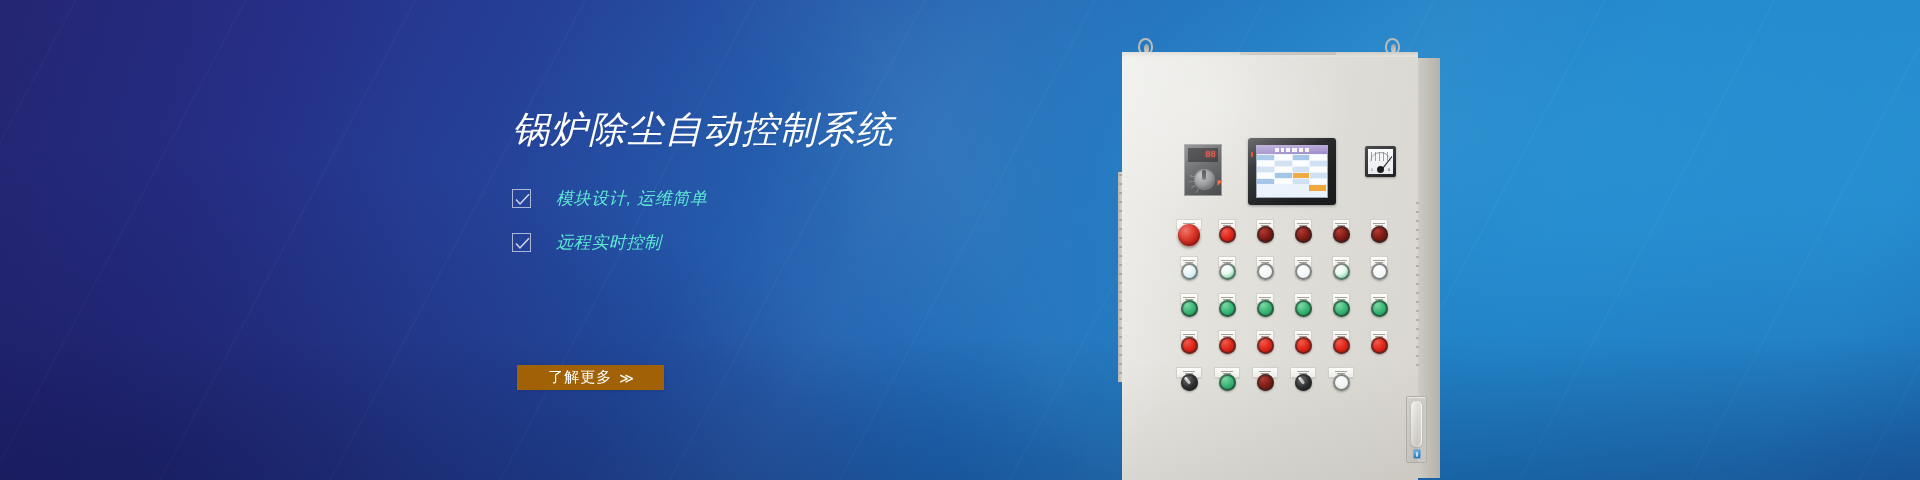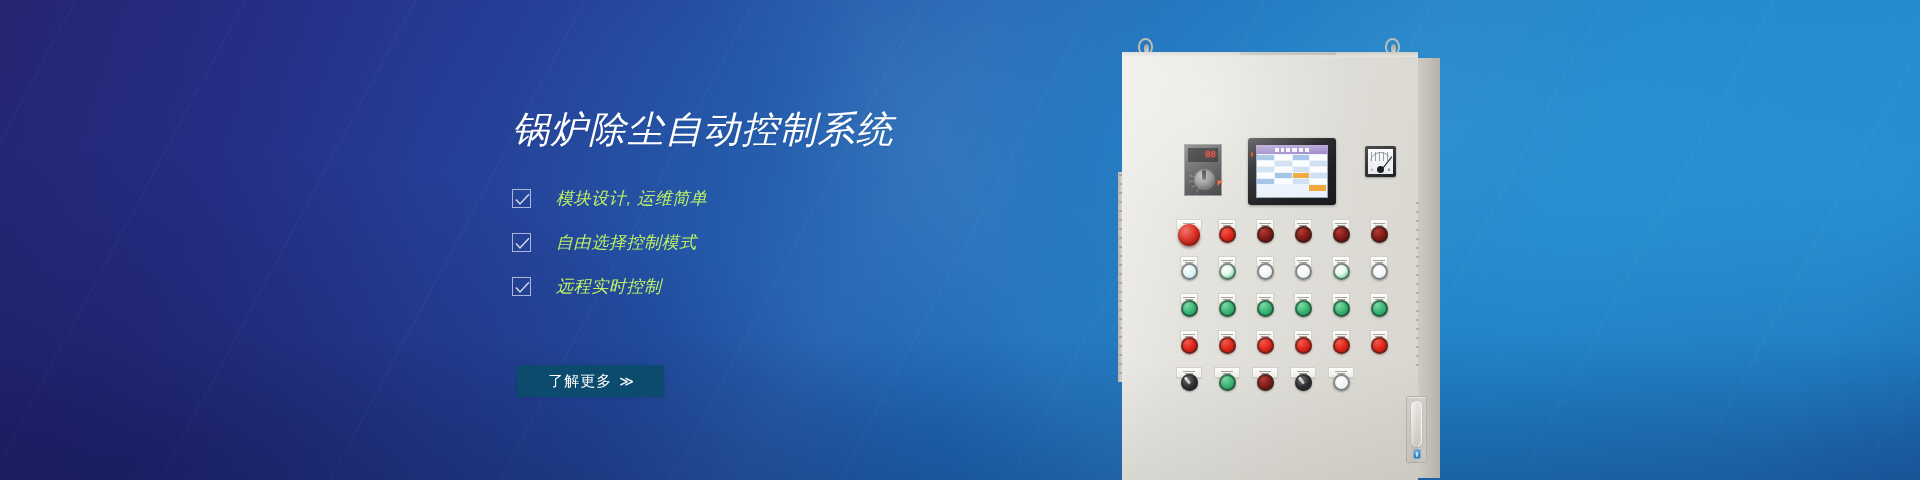--- a/index.html
+++ b/index.html
@@ -82,29 +82,29 @@
   .features .feature:nth-child(2){ margin-bottom:11px; }
 
   .chk{
     width:19px; height:19px; flex:0 0 19px;
     border:1px solid rgba(255,255,255,.62);
     position:relative;
     margin-right:25px;
   }
   .chk svg{ position:absolute; left:2px; top:3px; }
   .feature-label{
-    color:#bef264; font-size:17px; line-height:20px;
+    color:#5eead4; font-size:17px; line-height:20px;
     letter-spacing:.6px; white-space:nowrap;
   }
 
   
   .cta{
     position:absolute; left:517px; top:365px;
-    width:147px; height:32px;
-    background:#0c4a6e;
+    width:147px; height:25px;
+    background:#a16207;
     border:none; cursor:pointer;
     display:flex; align-items:center; justify-content:center;
     color:#ffffff; font-size:15px; letter-spacing:1px;
     font-family:inherit;
     box-shadow:0 1px 3px rgba(0,0,0,.10);
   }
   .cta .arrows{ margin-left:7px; font-size:14px; letter-spacing:-1px; }
 
   
   .cabinet-wrap{ position:absolute; left:1122px; top:38px; width:330px; height:442px; }
@@ -400,28 +400,20 @@
 
       <div class="feature">
         <span class="chk">
           <svg width="15" height="13" viewBox="0 0 15 13" aria-hidden="true">
             <path d="M1 6.5 L5 11 L14 1.2" fill="none" stroke="rgba(255,255,255,0.80)" stroke-width="1.5"></path>
           </svg>
         </span>
         <span class="feature-label">模块设计, 运维简单</span>
       </div>
 
-      <div class="feature">
-        <span class="chk">
-          <svg width="15" height="13" viewBox="0 0 15 13" aria-hidden="true">
-            <path d="M1 6.5 L5 11 L14 1.2" fill="none" stroke="rgba(255,255,255,0.80)" stroke-width="1.5"></path>
-          </svg>
-        </span>
-        <span class="feature-label">自由选择控制模式</span>
-      </div>
 
       <div class="feature">
         <span class="chk">
           <svg width="15" height="13" viewBox="0 0 15 13" aria-hidden="true">
             <path d="M1 6.5 L5 11 L14 1.2" fill="none" stroke="rgba(255,255,255,0.80)" stroke-width="1.5"></path>
           </svg>
         </span>
         <span class="feature-label">远程实时控制</span>
       </div>
 

